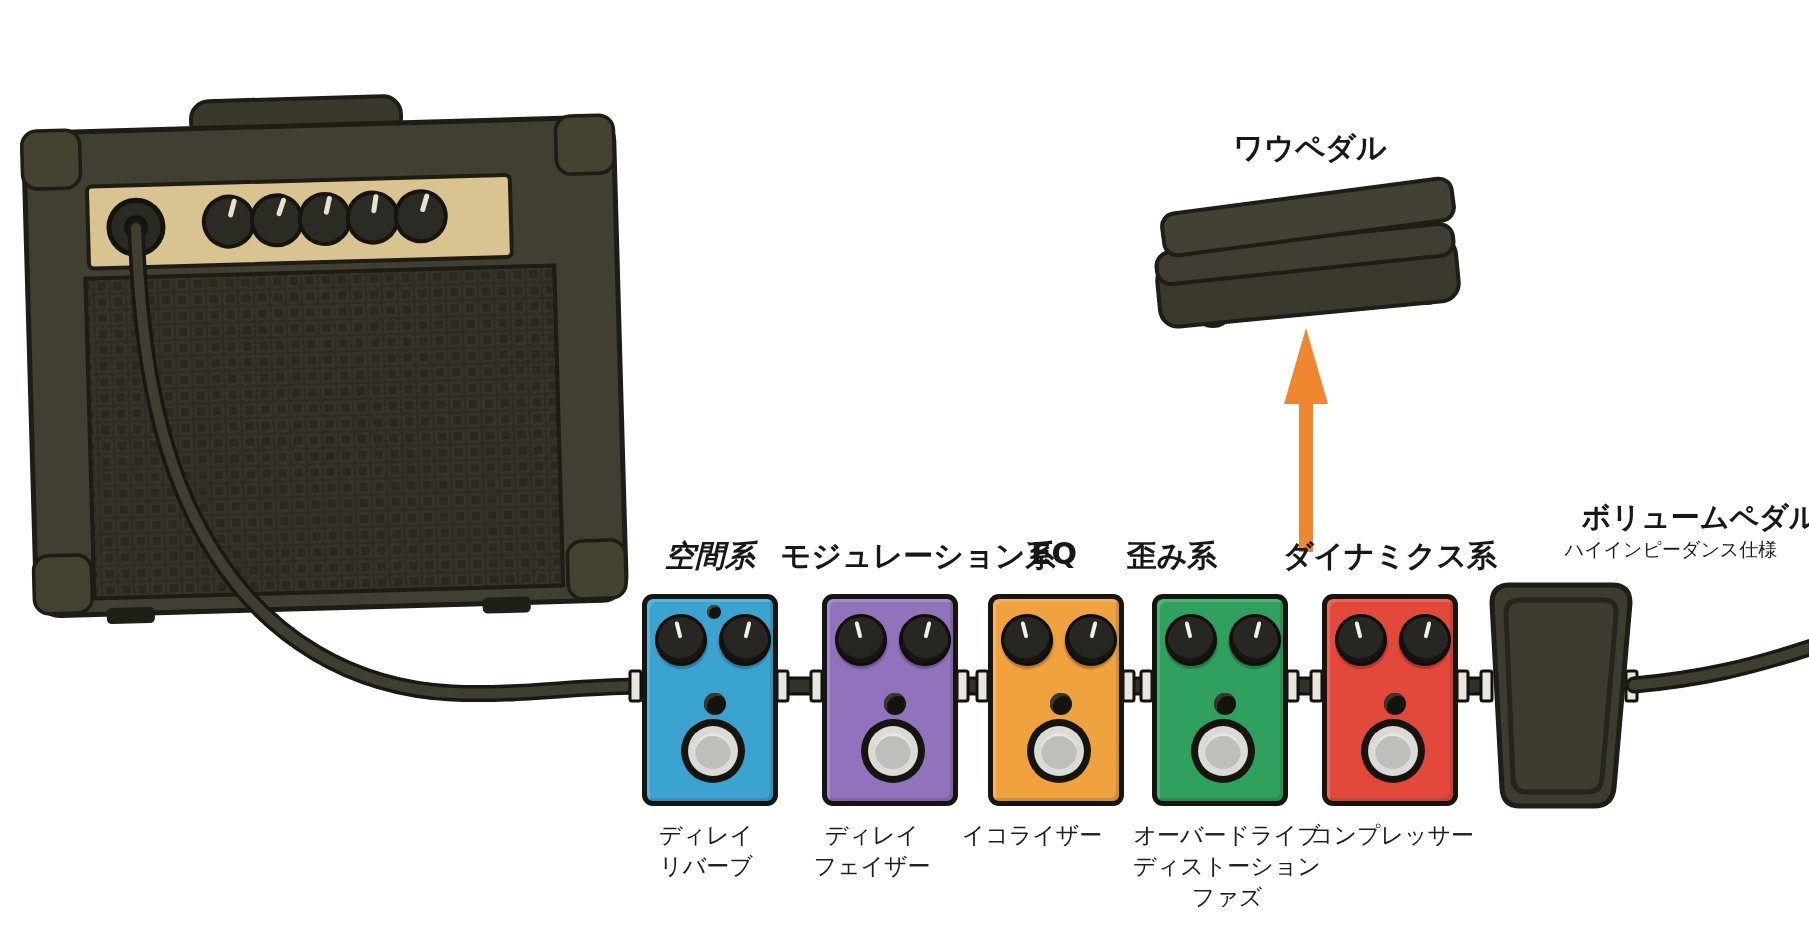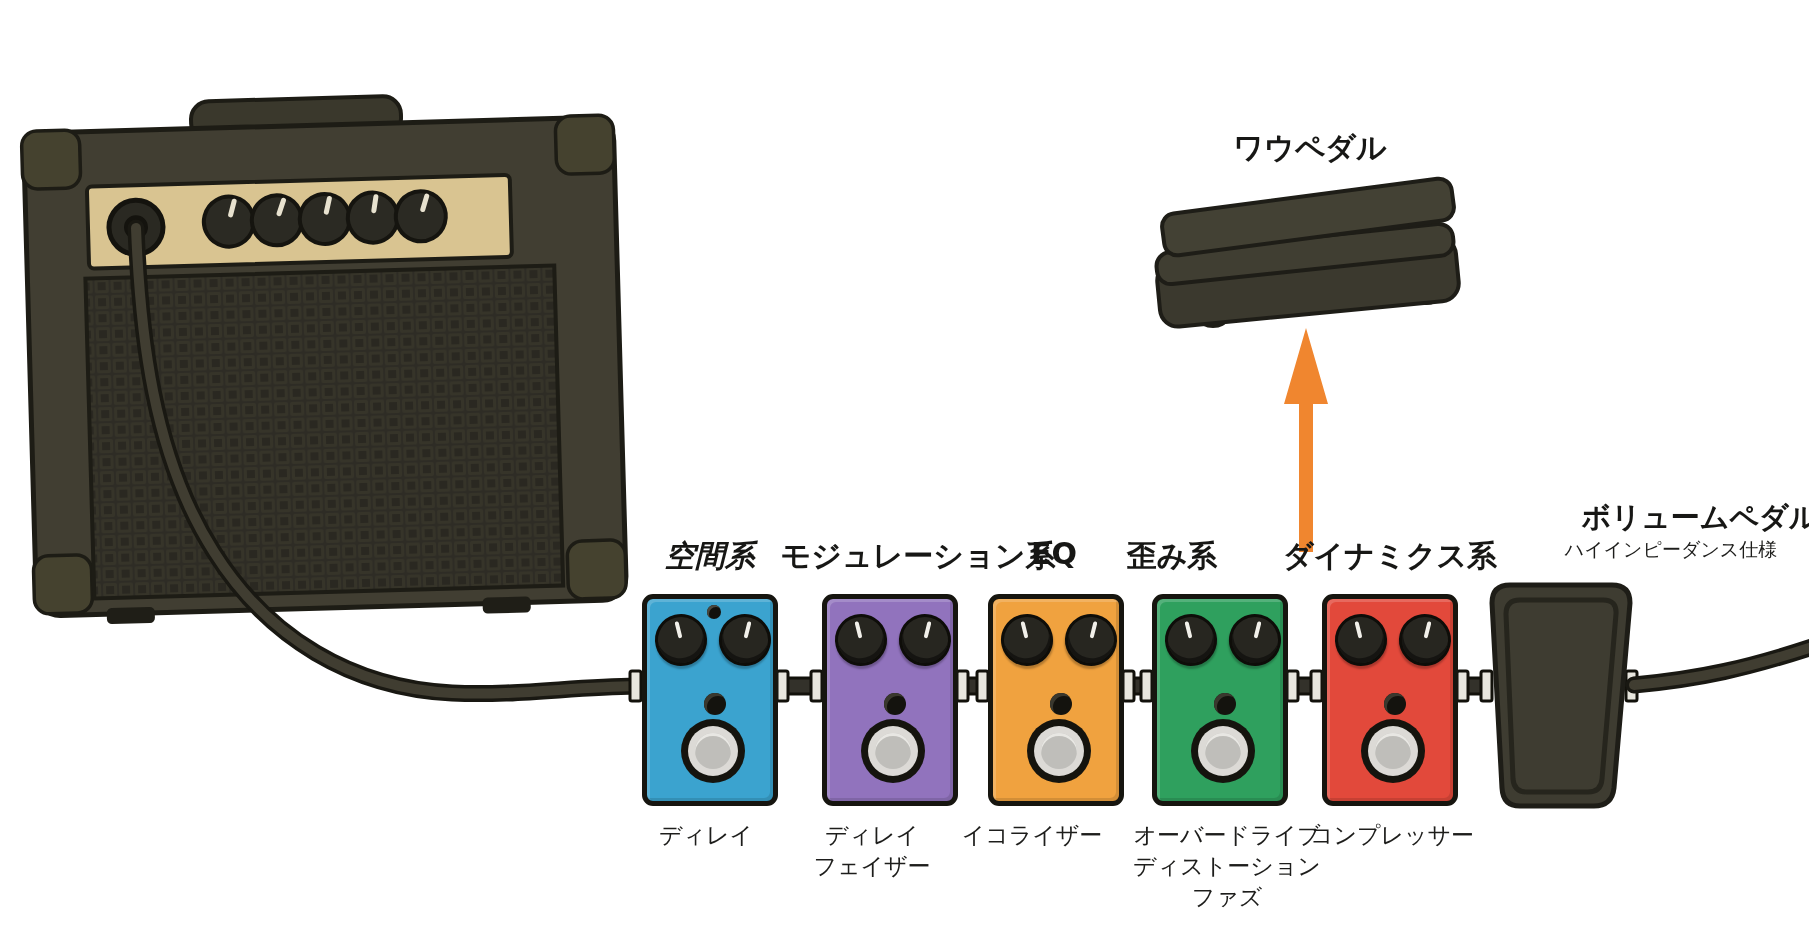--- a/index.html
+++ b/index.html
@@ -231,20 +231,21 @@
   </div>
 
   <div class="cat-label" style="left:710px;font-style:italic;">空間系</div>
   <div class="cat-label" style="left:918px;">モジュレーション系</div>
   <div class="cat-label" style="left:1054px;">EQ</div>
   <div class="cat-label" style="left:1172px;">歪み系</div>
   <div class="cat-label" style="left:1390px;">ダイナミクス系</div>
 
   <div class="examples" style="left:706px;">
     <div>ディレイ</div>
+    <div>リバーブ</div>
   </div>
   <div class="examples" style="left:872px;">
     <div>ディレイ</div>
     <div>フェイザー</div>
   </div>
   <div class="examples" style="left:1032px;">
     <div>イコライザー</div>
   </div>
   <div class="examples" style="left:1227px;">
     <div>オーバードライブ</div>

